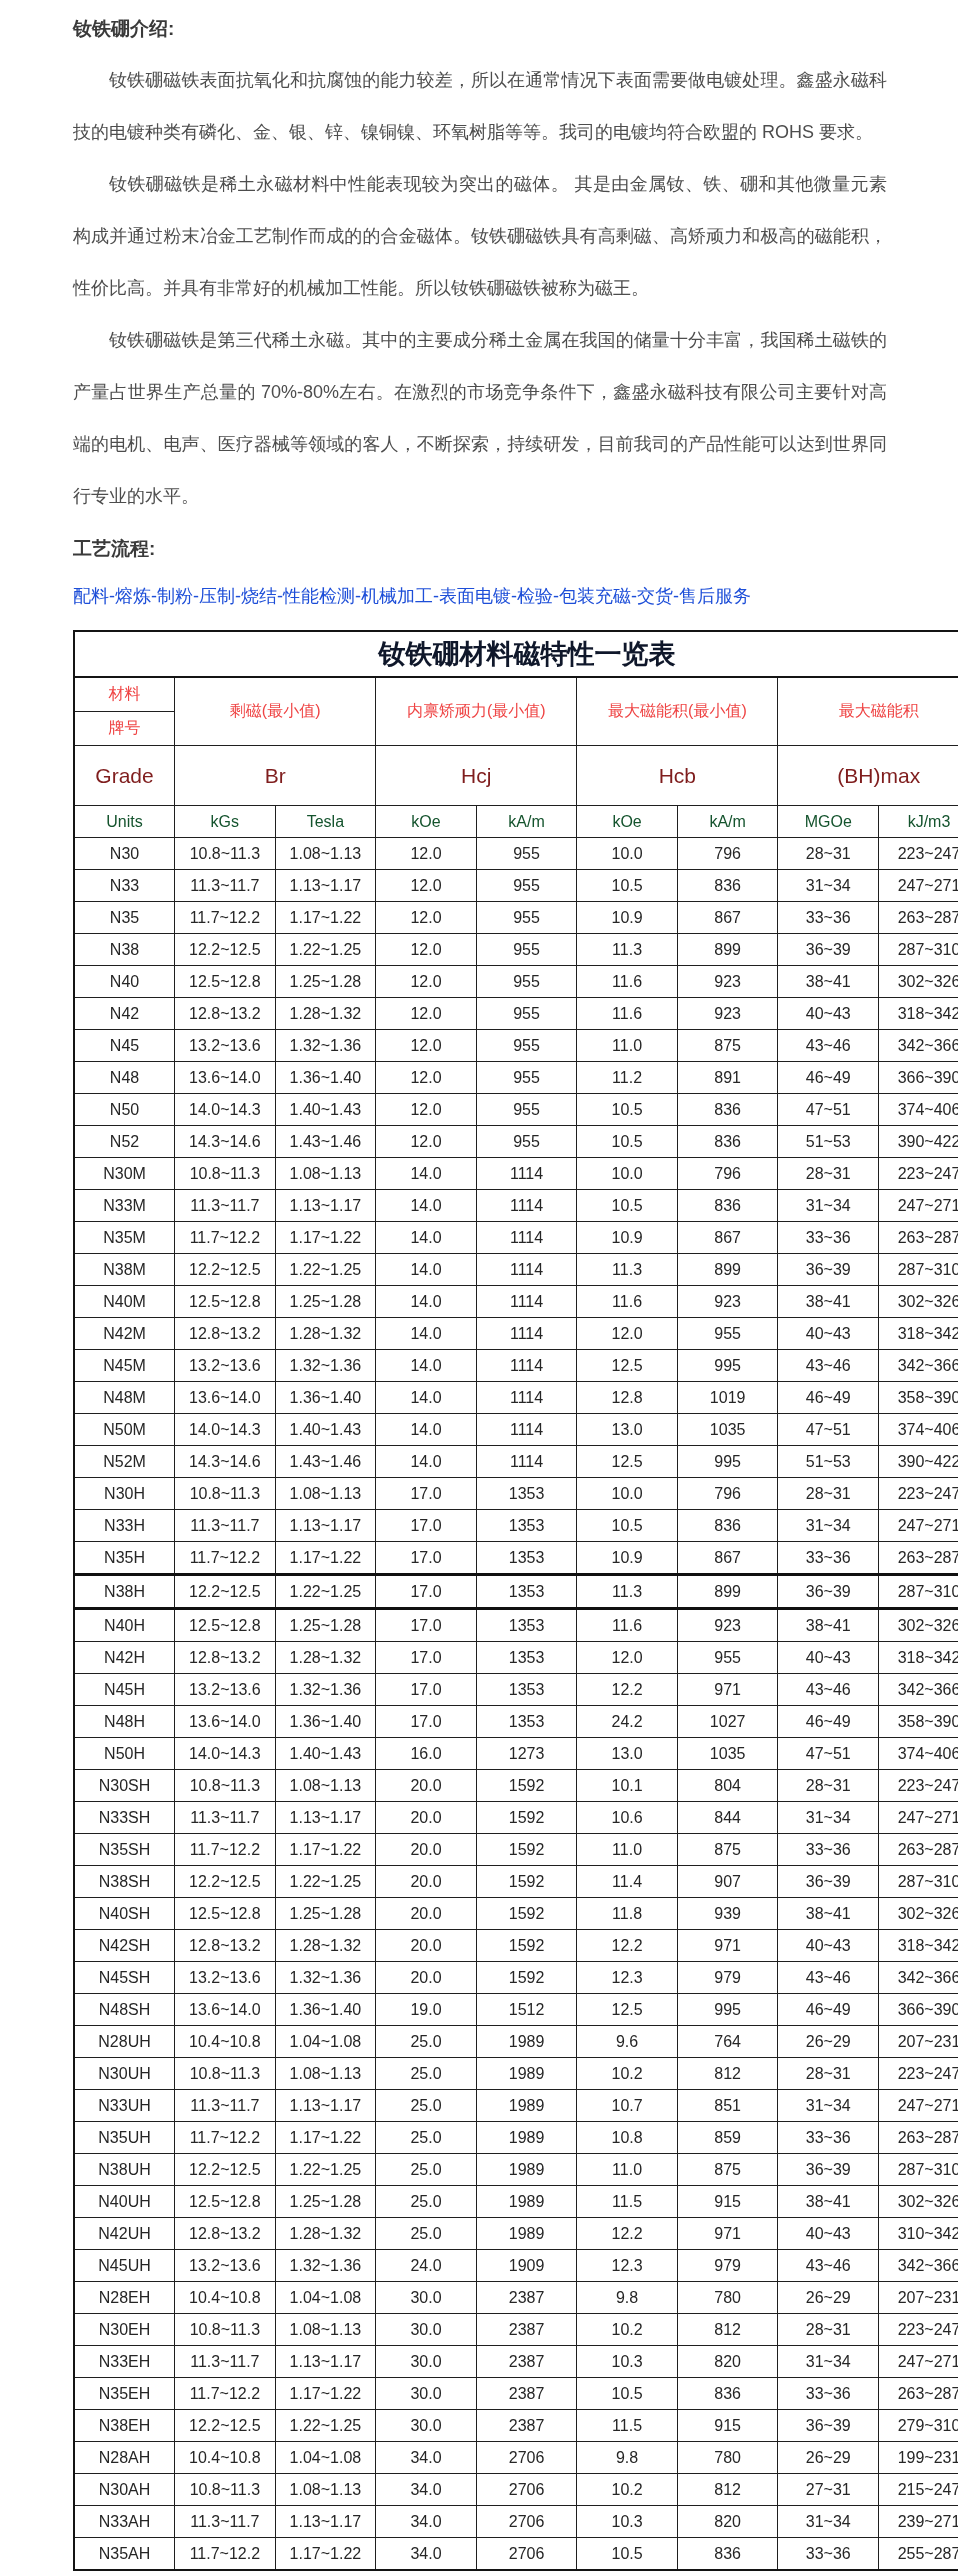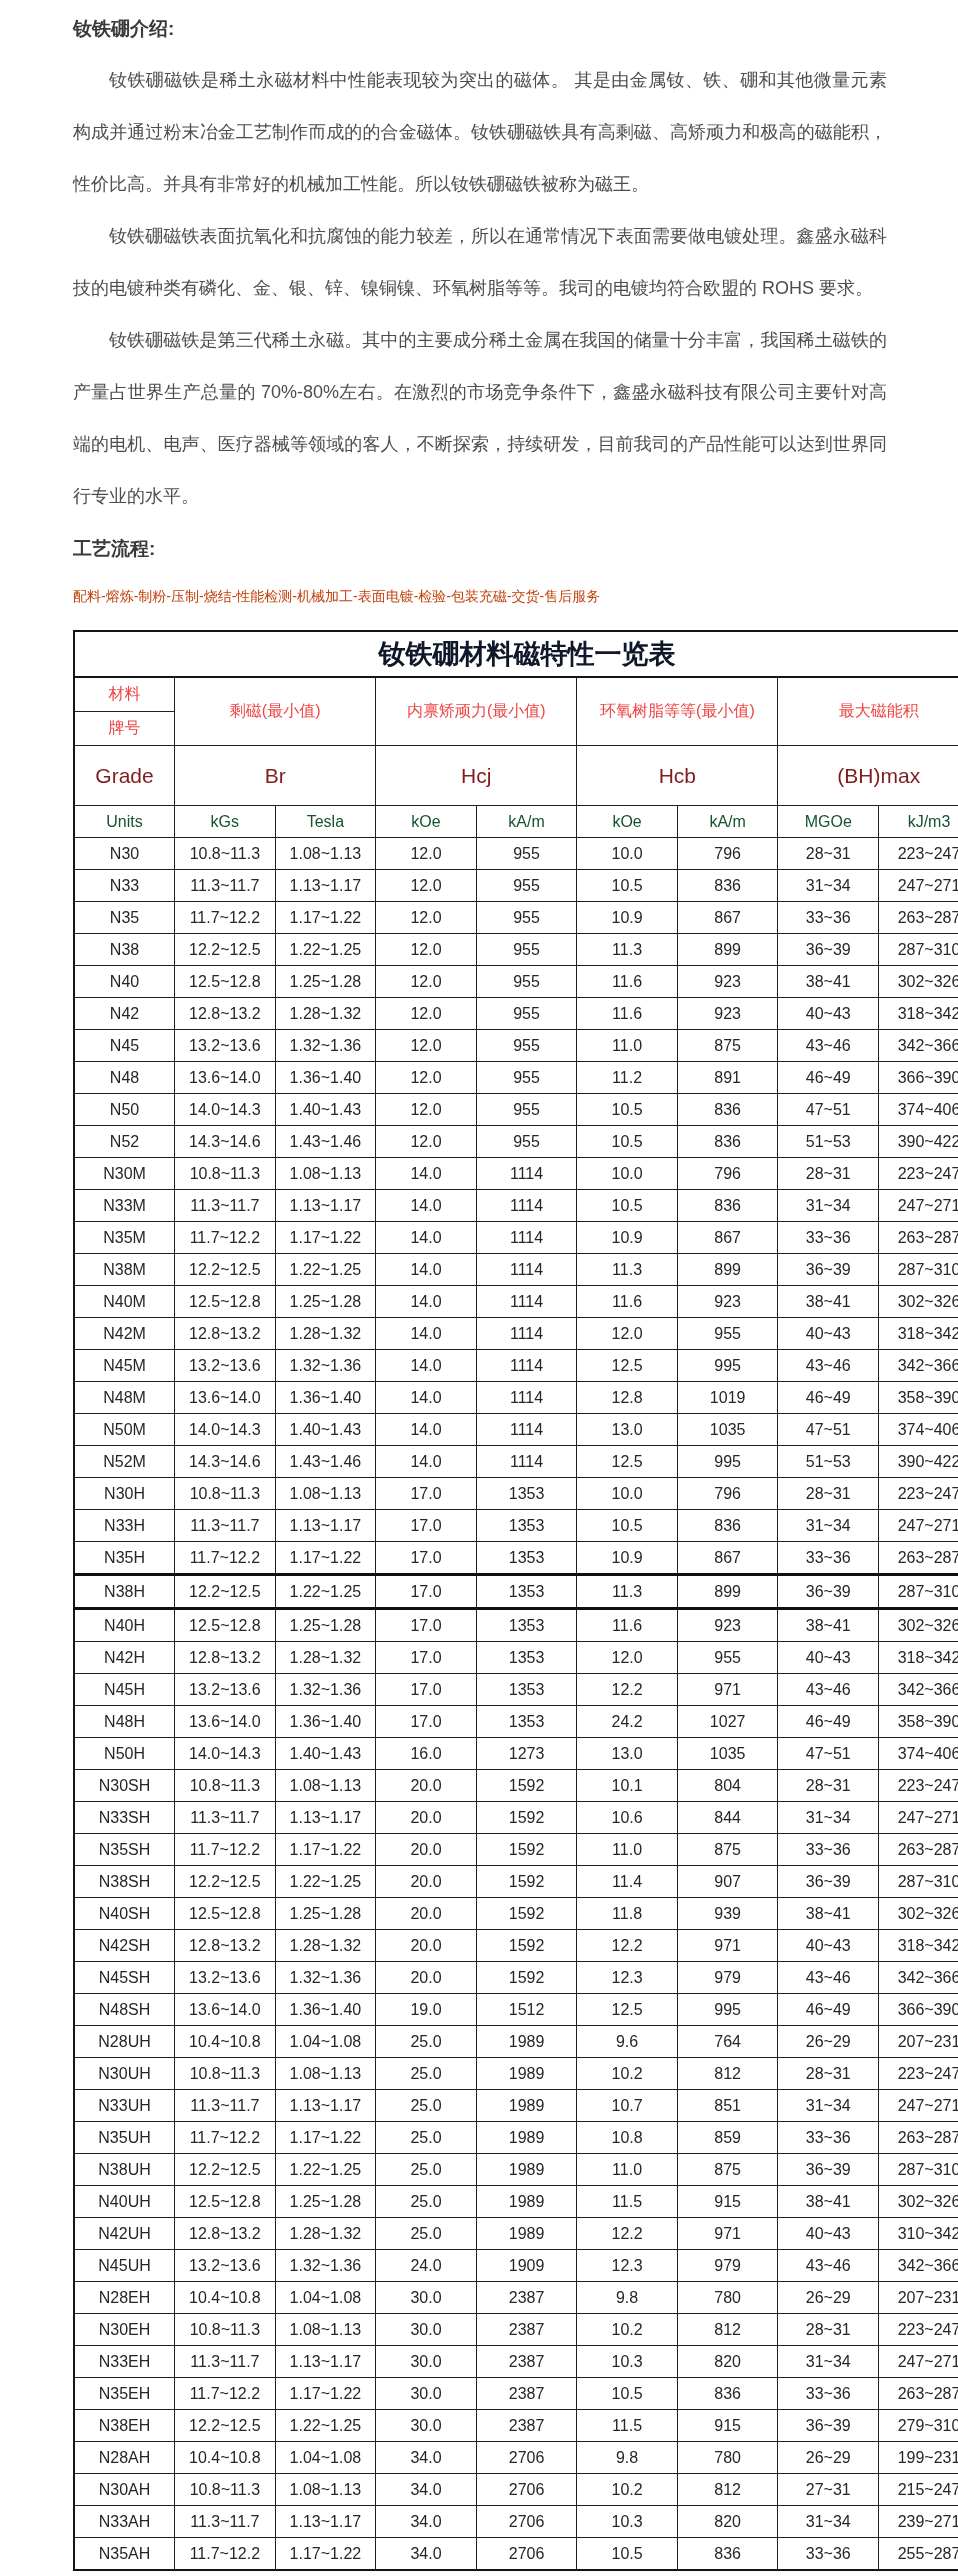--- a/index.html
+++ b/index.html
@@ -1,42 +1,42 @@
 <!DOCTYPE html>
 <html><head>
 <meta charset="utf-8">
 <style>
   html,body { margin:0; padding:0; background:#ffffff; }
   body { font-family:"Liberation Sans","DejaVu Sans",sans-serif; }
   .page { width:868px; margin:0 auto; box-sizing:border-box; padding:10px 26px 8px 28px; background:#fff; }
   .sec-heading { font-size:19px; color:#3a3a3a; font-weight:bold; margin:6px 0 12px 0; }
   .body-para { font-size:18px; color:#4d4d4d; line-height:52px; text-indent:2em; margin:0; text-align:justify; }
-  .flow-line { font-size:14px; color:#c2410c; line-height:44px; margin:2px 0 12px 0; }
+  .flow-line { font-size:18px; color:#1d4ed8; line-height:44px; margin:2px 0 12px 0; }
   .process-heading { margin-top:14px; }
   table.spec { width:908px; table-layout:fixed; border-collapse:collapse; border:2px solid #141414; margin-top:4px; }
   table.spec th, table.spec td {
     border:1px solid #1f1f1f; text-align:center; vertical-align:middle;
     padding:0 2px; font-weight:normal; color:#262626; overflow:hidden; white-space:nowrap;
   }
   tr.title-row th { height:44px; font-size:27px; font-weight:600; color:#0f172a; border-bottom:2px solid #141414; }
   tr.h1 th { height:33px; font-size:16px; color:#ef4444; }
   tr.h2 th { height:59px; font-size:21px; color:#7f1d1d; }
   tr.units-row th { height:31px; font-size:16px; color:#14532d; }
   tbody td { height:31px; font-size:16px; }
   tr.emph td { border-top:3px solid #101010; border-bottom:3px solid #101010; }
   .page-edge { height:8px; background:#d9d9d9; width:958px; margin:2px auto 0 auto; }
 </style>
 </head>
 <body>
 
 <div class="page">
 
   <h2 class="sec-heading">钕铁硼介绍:</h2>
+  <p class="body-para">钕铁硼磁铁表面抗氧化和抗腐蚀的能力较差，所以在通常情况下表面需要做电镀处理。鑫盛永磁科技的电镀种类有磷化、金、银、锌、镍铜镍、环氧树脂等等。我司的电镀均符合欧盟的 ROHS 要求。</p>
   <p class="body-para">钕铁硼磁铁是稀土永磁材料中性能表现较为突出的磁体。 其是由金属钕、铁、硼和其他微量元素构成并通过粉末冶金工艺制作而成的的合金磁体。钕铁硼磁铁具有高剩磁、高矫顽力和极高的磁能积，性价比高。并具有非常好的机械加工性能。所以钕铁硼磁铁被称为磁王。</p>
-  <p class="body-para">钕铁硼磁铁表面抗氧化和抗腐蚀的能力较差，所以在通常情况下表面需要做电镀处理。鑫盛永磁科技的电镀种类有磷化、金、银、锌、镍铜镍、环氧树脂等等。我司的电镀均符合欧盟的 ROHS 要求。</p>
   <p class="body-para">钕铁硼磁铁是第三代稀土永磁。其中的主要成分稀土金属在我国的储量十分丰富，我国稀土磁铁的产量占世界生产总量的 70%-80%左右。在激烈的市场竞争条件下，鑫盛永磁科技有限公司主要针对高端的电机、电声、医疗器械等领域的客人，不断探索，持续研发，目前我司的产品性能可以达到世界同行专业的水平。</p>
 
   <h2 class="sec-heading process-heading">工艺流程:</h2>
   <p class="flow-line">配料-熔炼-制粉-压制-烧结-性能检测-机械加工-表面电镀-检验-包装充磁-交货-售后服务</p>
 
   <table class="spec">
     <colgroup>
       <col style="width:11.1%">
         <col style="width:11.1%">
         <col style="width:11.1%">
@@ -48,21 +48,21 @@
         <col style="width:11.2%">
     </colgroup>
     <thead>
       <tr class="title-row">
         <th colspan="9">钕铁硼材料磁特性一览表</th>
       </tr>
       <tr class="h1">
         <th>材料</th>
         <th colspan="2" rowspan="2">剩磁(最小值)</th>
         <th colspan="2" rowspan="2">内禀矫顽力(最小值)</th>
-        <th colspan="2" rowspan="2">环氧树脂等等(最小值)</th>
+        <th colspan="2" rowspan="2">最大磁能积(最小值)</th>
         <th colspan="2" rowspan="2">最大磁能积</th>
       </tr>
       <tr class="h1">
         <th>牌号</th>
       </tr>
       <tr class="h2">
         <th>Grade</th>
         <th colspan="2">Br</th>
         <th colspan="2">Hcj</th>
         <th colspan="2">Hcb</th>

